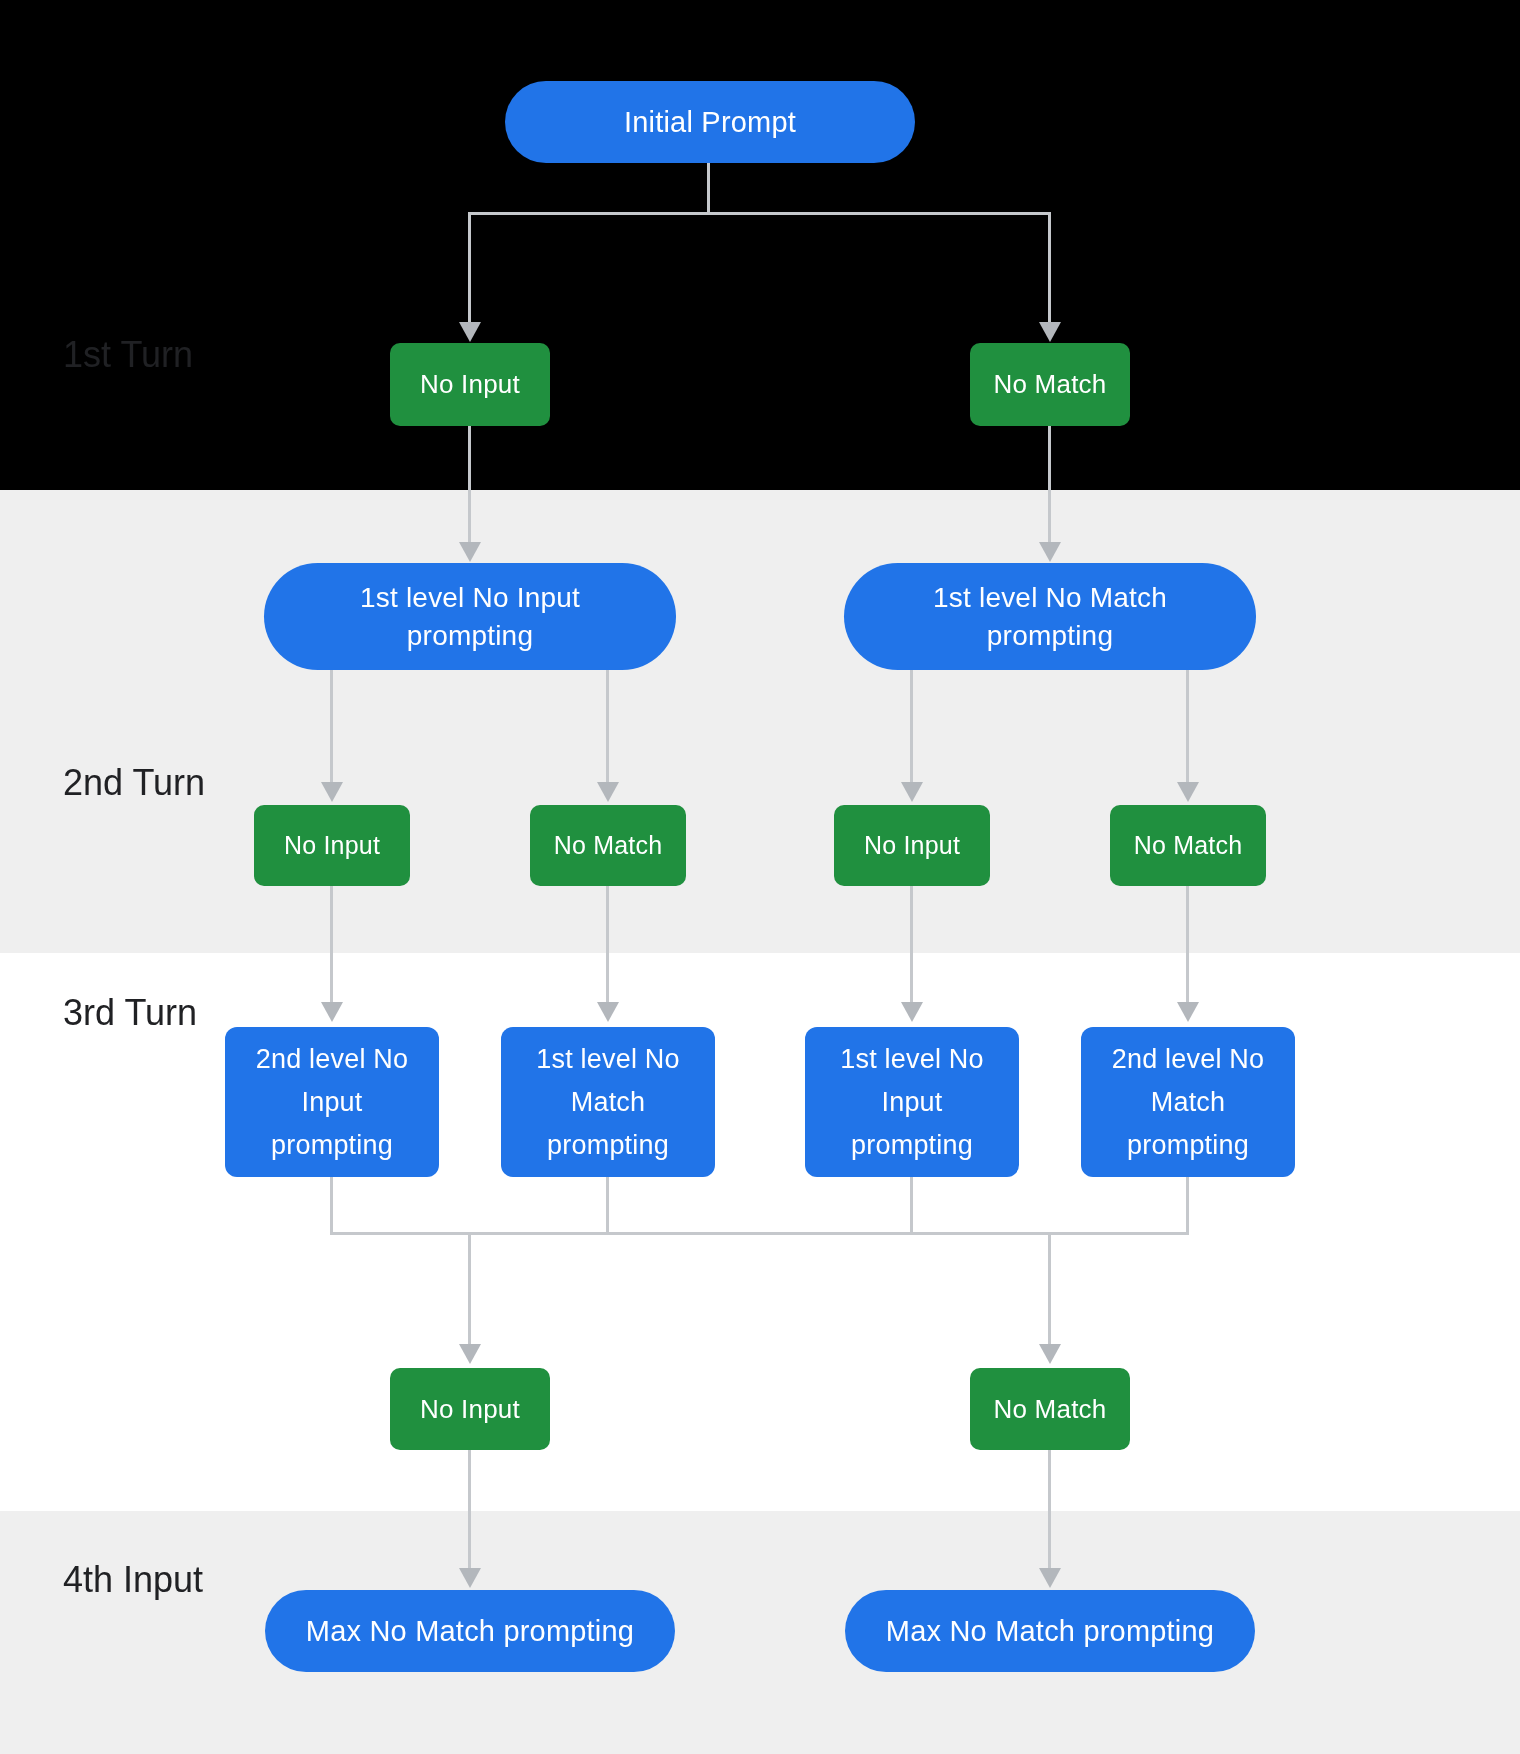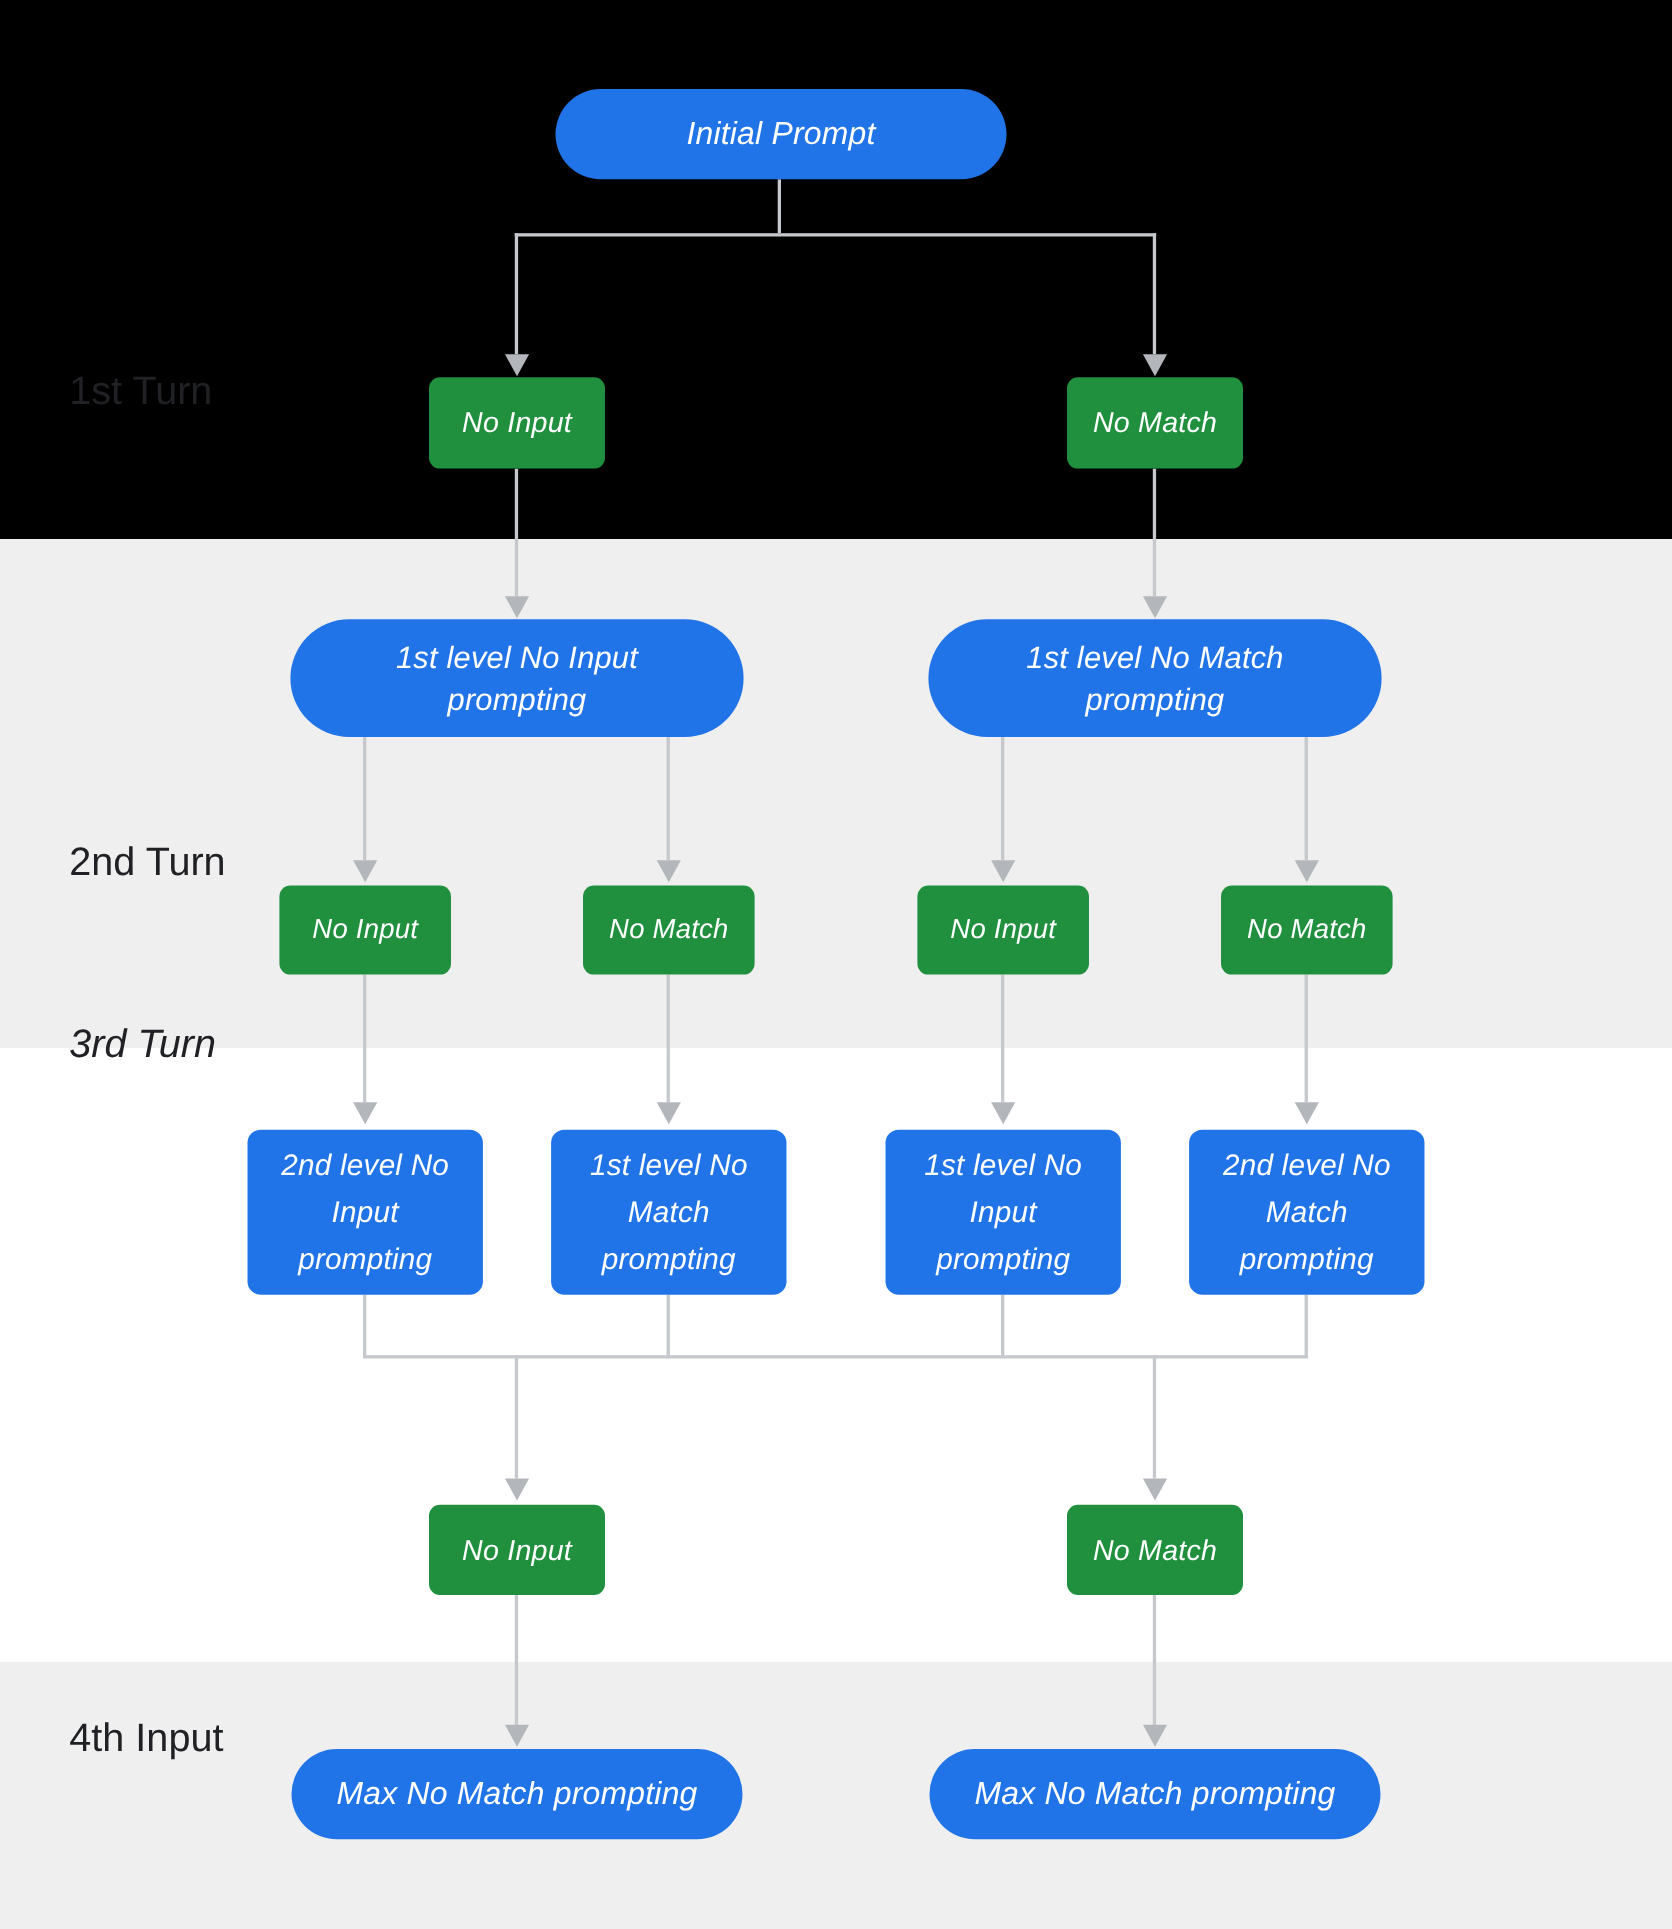--- a/index.html
+++ b/index.html
@@ -22,21 +22,21 @@
     color:var(--label-dark,#202124);
     white-space:nowrap;
   }
 
   .node{
     position:absolute;
     display:flex;align-items:center;justify-content:center;
     text-align:center;color:#ffffff;font-weight:500;
     letter-spacing:0.2px;
   }
-  .node span{display:inline-block;font-style:italic;}
+  .node span{display:inline-block;}
   .green{background:var(--event-green,#20903f);border-radius:10px;font-size:26px;}
   .green.small{font-size:25px;}
   .stadium{background:var(--prompt-blue,#2174e8);border-radius:54px;font-size:28px;line-height:38px;}
   .stadium span{max-width:300px;}
   .blue-rect{background:var(--prompt-blue,#2174e8);border-radius:12px;font-size:27px;line-height:43px;}
   .blue-rect span{max-width:190px;}
   .pill{background:var(--prompt-blue,#2174e8);border-radius:41px;font-size:29px;}
 
   .vline{position:absolute;width:3px;background:var(--connector-line,#c5c8cc);}
   .hline{position:absolute;height:3px;background:var(--connector-line,#c5c8cc);}
@@ -52,21 +52,21 @@
 
 <div class="canvas">
 
   <div class="band b1"></div>
   <div class="band b2"></div>
   <div class="band b3"></div>
   <div class="band b4"></div>
 
   <div class="turn-label" style="top:338px;">1st Turn</div>
   <div class="turn-label" style="top:766px;">2nd Turn</div>
-  <div class="turn-label" style="top:932px;font-style:italic;">3rd Turn</div>
+  <div class="turn-label" style="top:996px;">3rd Turn</div>
   <div class="turn-label" style="top:1563px;">4th Input</div>
 
   <div class="vline" style="left:707px;top:163px;height:49px;"></div>
   <div class="hline" style="left:468px;top:212px;width:583px;"></div>
   <div class="vline" style="left:468px;top:212px;height:110px;"></div>
   <div class="ahead" style="left:459px;top:322px;"></div>
   <div class="vline" style="left:1048px;top:212px;height:110px;"></div>
   <div class="ahead" style="left:1039px;top:322px;"></div>
 
   <div class="vline" style="left:468px;top:426px;height:116px;"></div>

